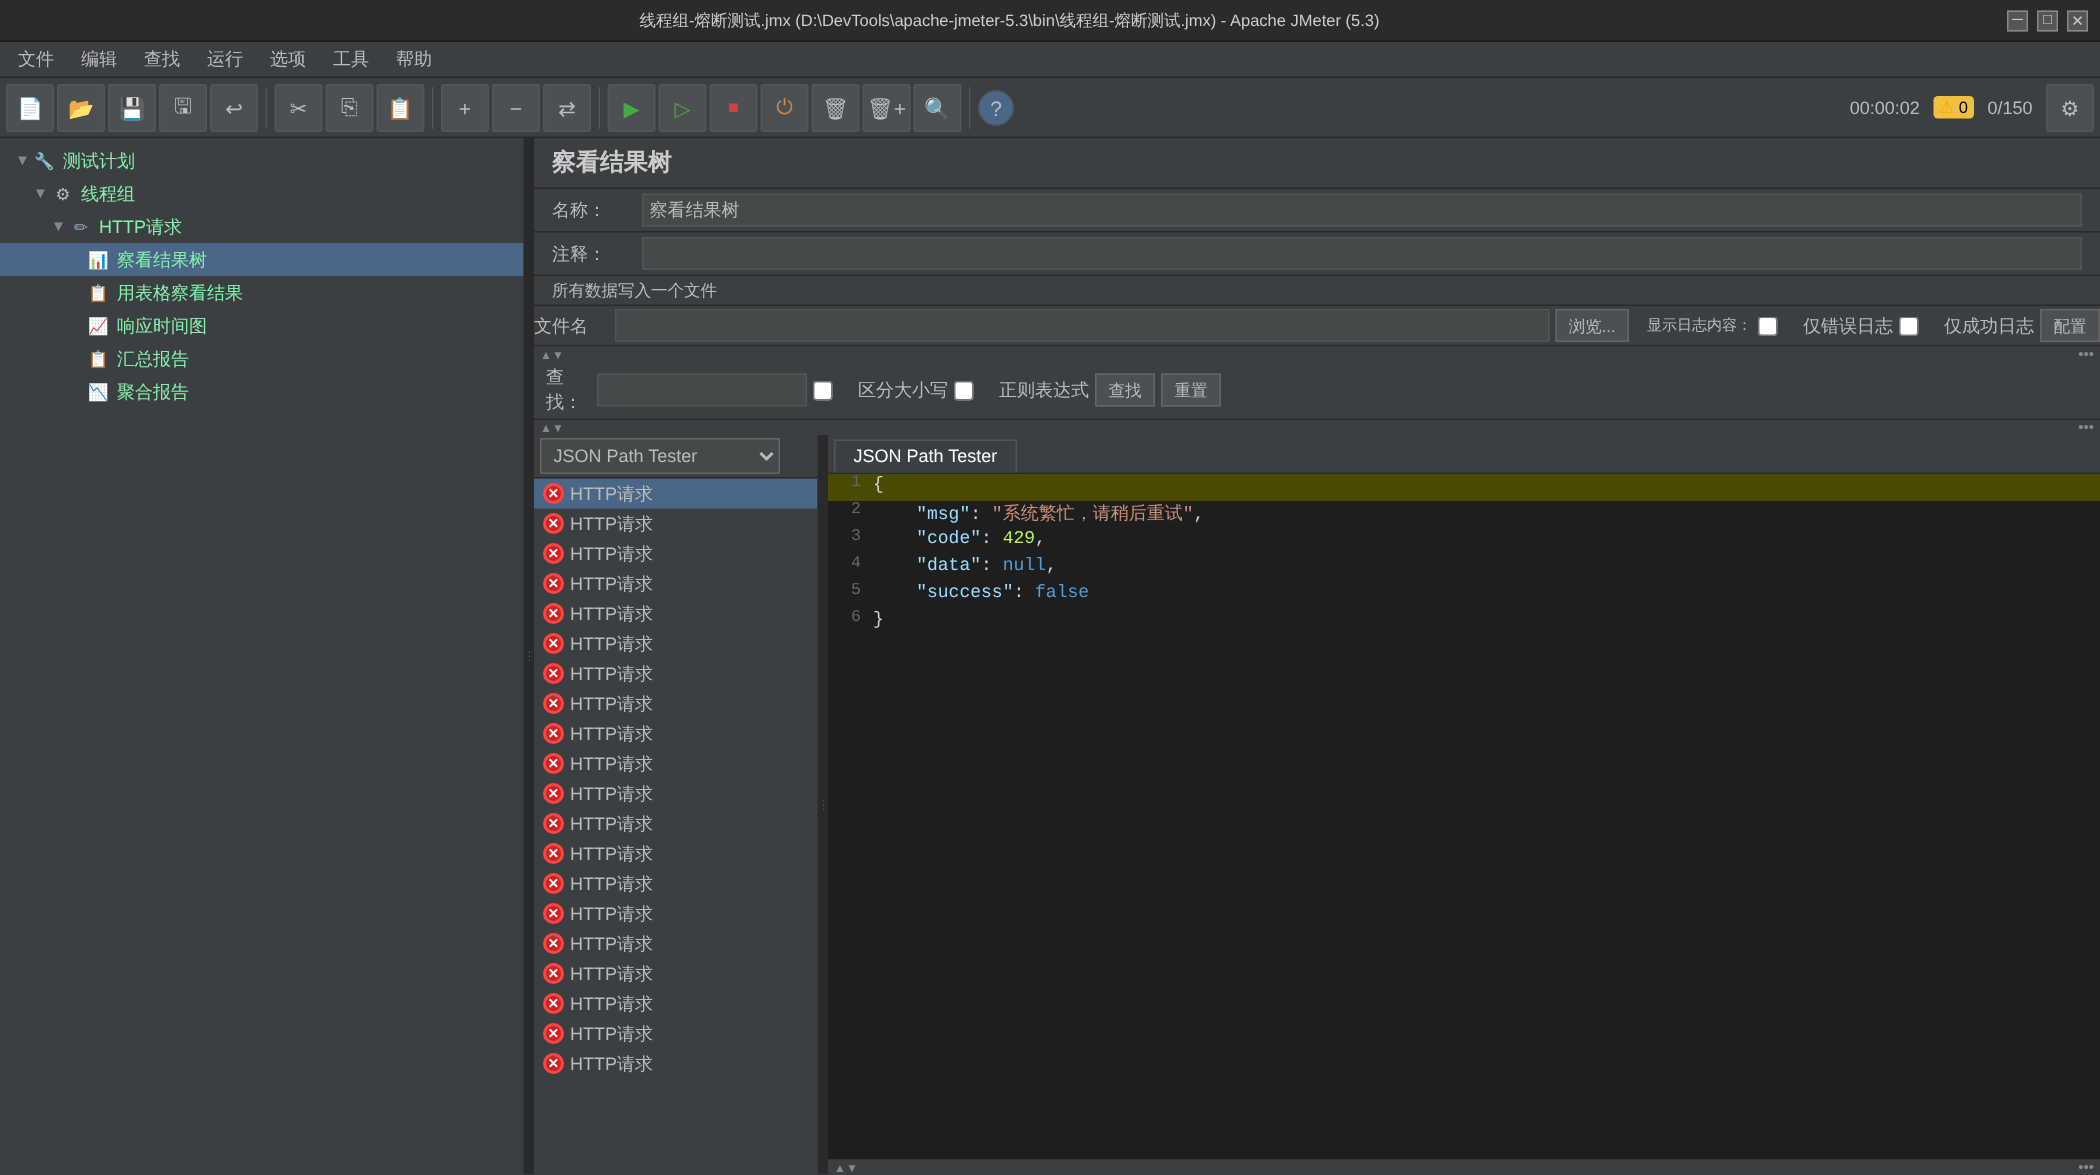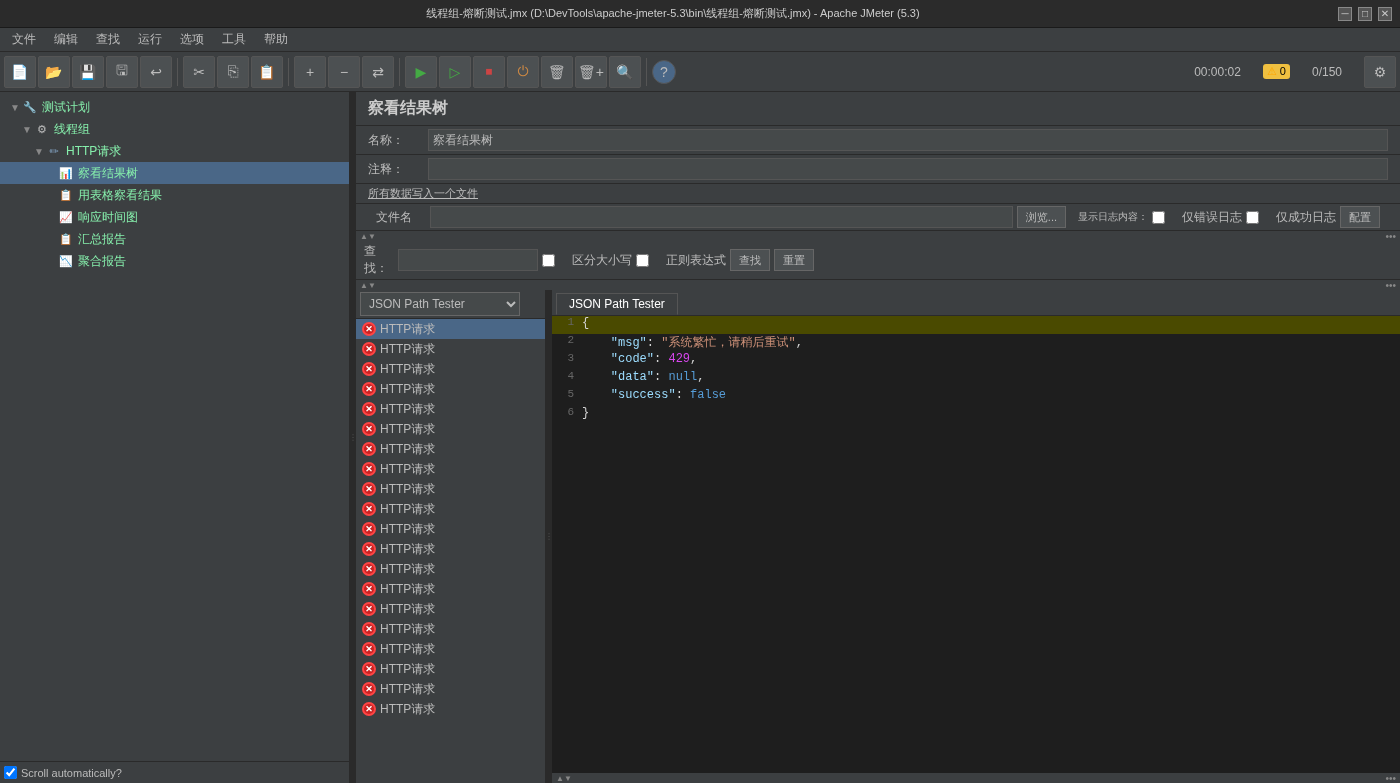--- a/index.html
+++ b/index.html
@@ -67,21 +67,21 @@
       background: #4c5052;
       border: 1px solid #555;
       cursor: pointer;
       display: flex; align-items: center; justify-content: center;
       font-size: 14px; color: #bbb;
       border-radius: 2px;
     }
     .toolbar-separator { width: 1px; height: 28px; background: #555; margin: 0 3px; }
     .toolbar-right {
       margin-left: auto;
-      display: flex; align-items: center; gap: 22px;
+      display: flex; align-items: center; gap: 9px;
       color: #bbb; font-size: 12px;
     }
     .warn-badge {
       background: #f0c040;
       color: #000;
       padding: 1px 4px;
       border-radius: 3px;
       font-size: 11px;
     }
     .count-badge { color: #bbb; font-size: 12px; }
@@ -192,28 +192,27 @@
       padding: 2px 4px;
       font-size: 12px;
       height: 22px;
     }
 
     .file-row {
       display: flex;
       align-items: center;
       padding: 2px 12px;
       border-bottom: 1px solid #2a2a2a;
-      text-decoration: underline;
     }
     .file-text { color: #bbb; font-size: 11px; }
 
     .file-input-row {
       display: flex;
       align-items: center;
-      padding: 2px 20px;
+      padding: 2px 0;
       border-bottom: 1px solid #2a2a2a;
       gap: 4px;
     }
     .file-field-label { width: 50px; color: #bbb; font-size: 12px; }
     .file-input {
       flex: 1;
       background: #45494a;
       border: 1px solid #555;
       color: #bbb;
       padding: 2px 4px;
@@ -378,21 +377,21 @@
       font-size: 11px;
     }
     .line-content {
       flex: 1;
       color: #d4d4d4;
       padding-right: 4px;
       white-space: pre;
     }
     .json-string { color: #ce9178; }
     .json-key { color: #9cdcfe; }
-    .json-number { color: #d946ef; }
+    .json-number { color: #bef264; }
     .json-bool { color: #569cd6; }
     .json-null { color: #569cd6; }
     .json-brace { color: #d4d4d4; }
 
     
     .jsonpath-section {
       height: 80px;
       display: flex;
       flex-direction: column;
     }
@@ -545,26 +544,20 @@
         <span class="tree-label">汇总报告</span>
       </div>
 
       <div class="tree-item">
         <span class="tree-indent" style="width:40px;"></span>
         <span class="tree-arrow" style="width:14px;"></span>
         <span class="tree-icon" style="color:#cc8844;">📉</span>
         <span class="tree-label">聚合报告</span>
       </div>
     </div>
-    <div class="scroll-auto-bar">
-      <label>
-        <input type="checkbox" checked="" style="">
-        <span>Scroll automatically?</span>
-      </label>
-    </div>
   </div>
 
   <div class="drag-handle-v">⋮</div>
 
   <div class="right-panel">
 
     <div class="panel-header">
       <div class="panel-title">察看结果树</div>
     </div>
 

